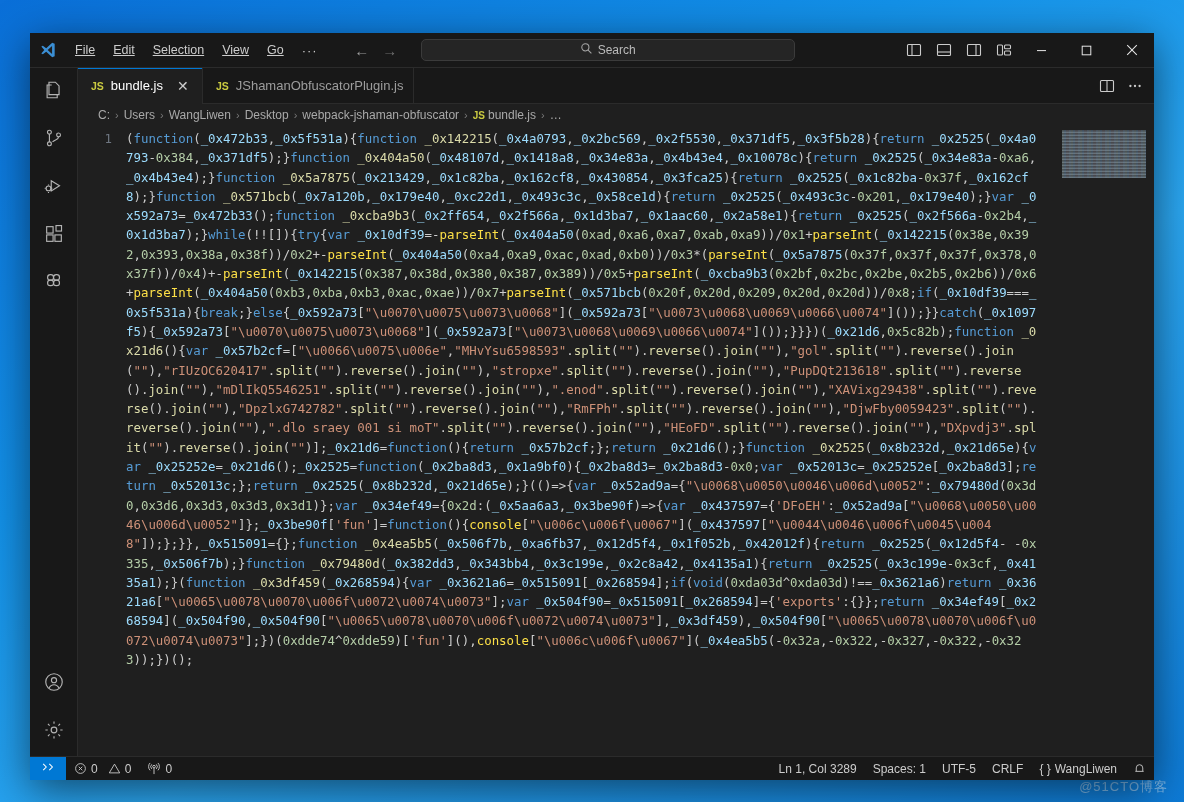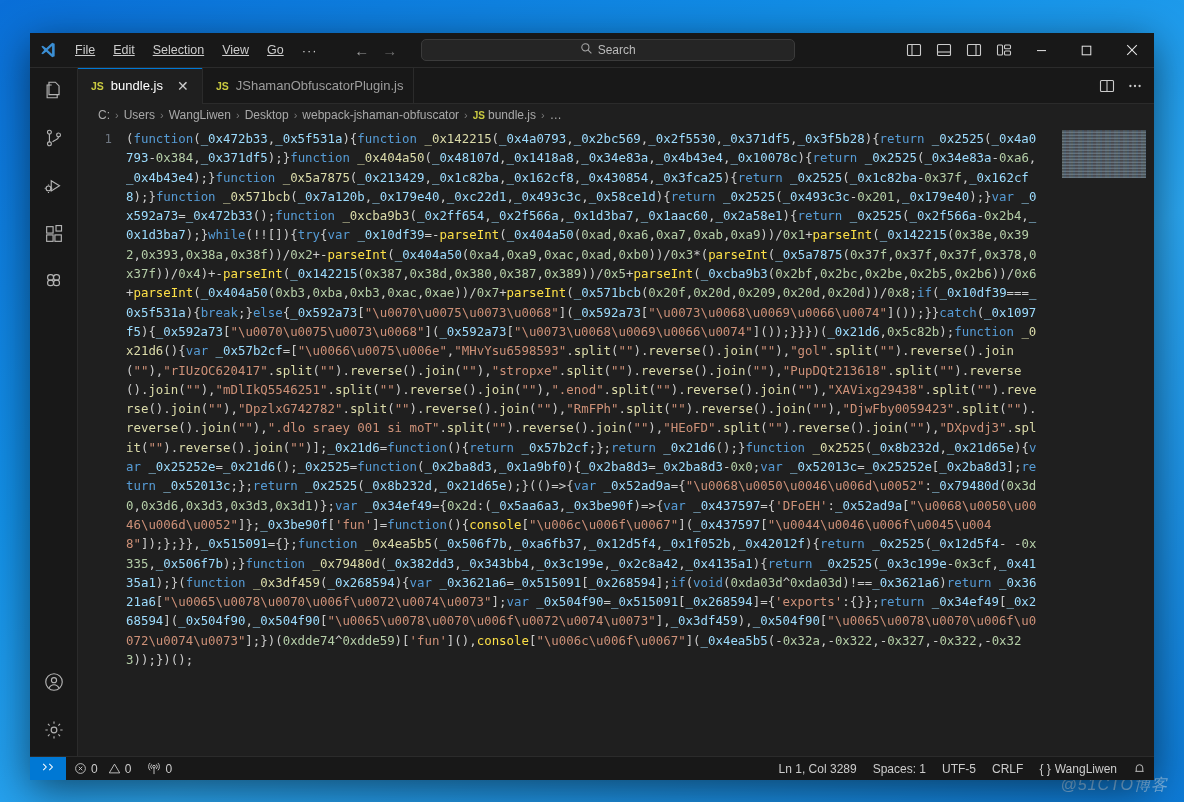--- a/index.html
+++ b/index.html
@@ -8,26 +8,25 @@
   }
   body {
     font-family: "Liberation Sans", sans-serif;
     background: linear-gradient(150deg, #0a6fd8 0%, #1391e8 35%, #2ba6f0 60%, #0d7ad6 100%);
     position: relative;
   }
   
   #watermark {
     position: absolute;
     right: 16px; bottom: 6px;
-    font-size: 16px;
+    font-size: 13px;
     color: rgba(255,255,255,0.45);
     letter-spacing: 1px;
     font-family: "Liberation Sans", sans-serif;
     user-select: none;
-    font-style: italic;
   }
   
   #vscode-window {
     position: absolute;
     left: 30px; top: 33px;
     width: 1124px; height: 747px;
     background: #1f1f1f;
     display: flex; flex-direction: column;
     box-shadow: 0 10px 40px rgba(0,0,0,0.55);
     overflow: hidden;

